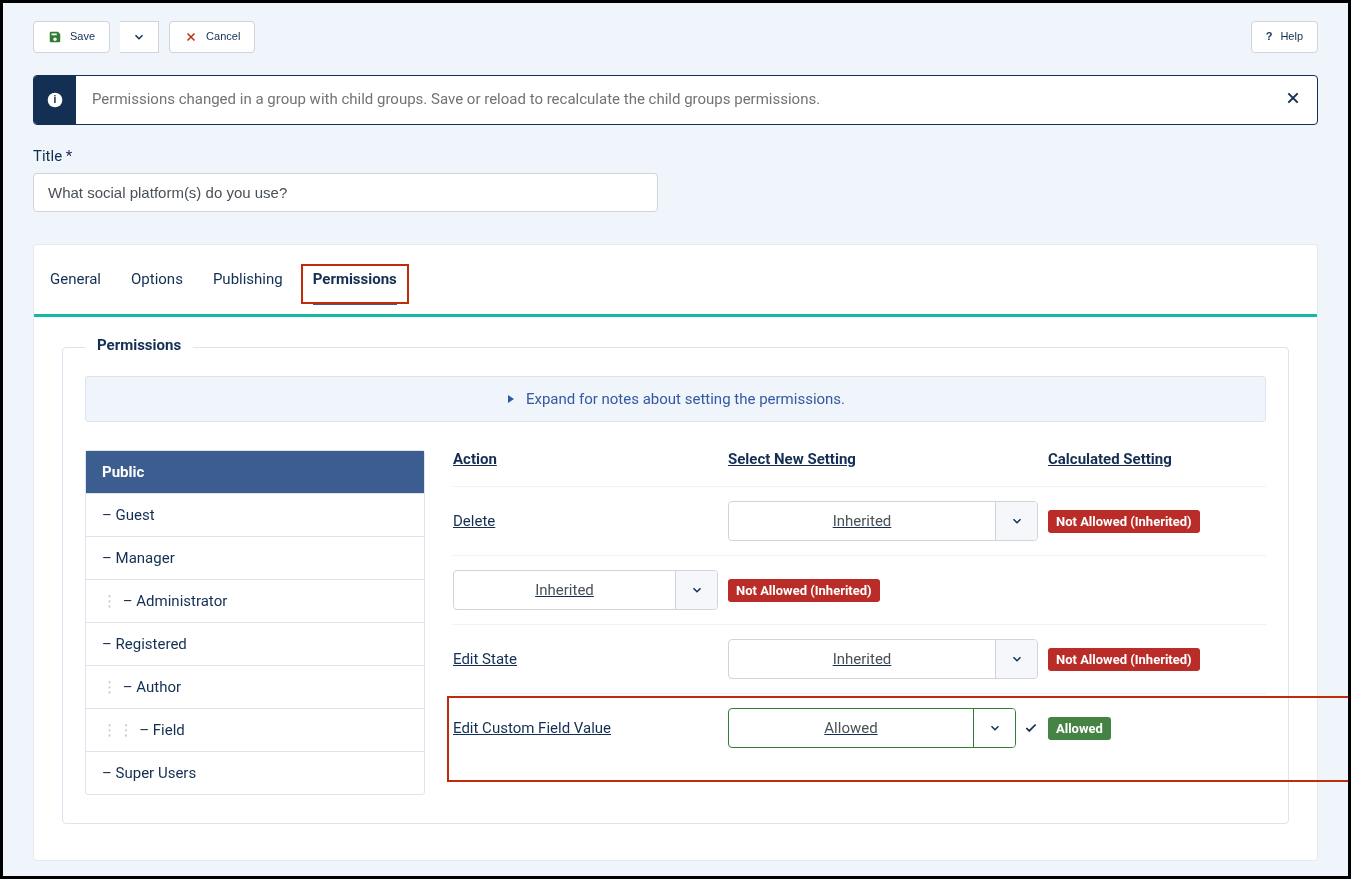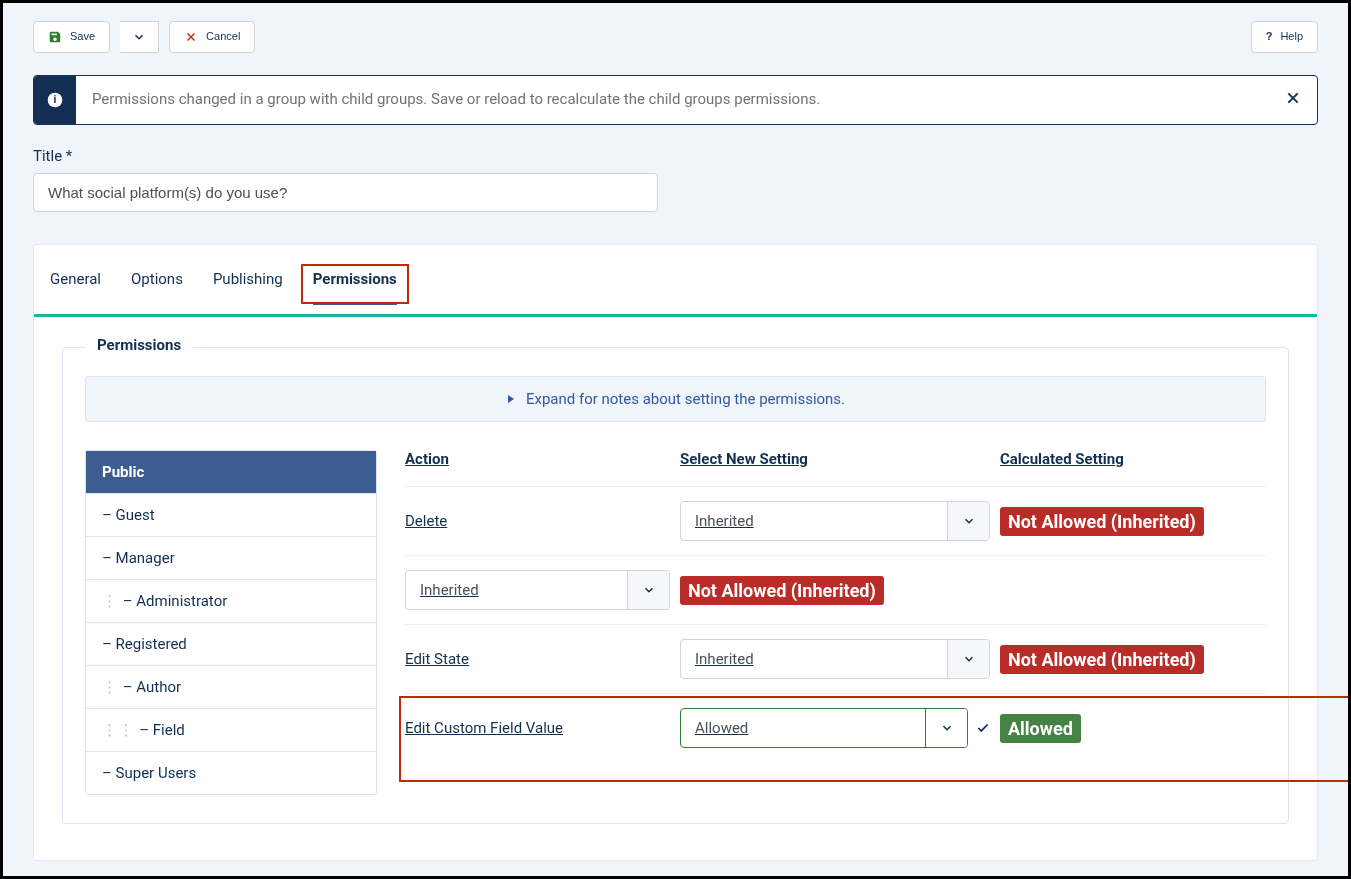--- a/index.html
+++ b/index.html
@@ -124,21 +124,21 @@
     border:1px solid #dde4ef;
     border-radius:3px;
     padding:13px 16px;
     color:#3259a5;
     cursor:pointer;
     margin-bottom:28px;
     justify-content:center;
   }
   .perm-layout { display:flex; gap:28px; align-items:flex-start; }
   .group-list {
-    width:292px;
+    width:340px;
     border:1px solid #dde4ef;
     border-radius:3px;
   }
   .group-item {
     padding:12px 16px;
     border-top:1px solid #dde4ef;
     color:#132f53;
     cursor:pointer;
     white-space:nowrap;
   }
@@ -167,40 +167,41 @@
   .select-wrap {
     display:flex; align-items:center; gap:8px;
   }
   .select {
     position:relative;
     flex:1;
     border:1px solid #ced4da;
     border-radius:4px;
     background:#fff;
     display:flex;
+    text-align:center;
   }
   .select-text {
     flex:1;
     padding:10px 14px;
     color:#495057;
   }
   .select-caret {
     width:42px;
     border-left:1px solid #ced4da;
     display:flex; align-items:center; justify-content:center;
     background:#f5f7fb;
     border-top-right-radius:3px; border-bottom-right-radius:3px;
   }
   .select.allowed { border-color:#2f7d32; }
   .select.allowed .select-caret { background:#fff; border-left-color:#2f7d32;}
   .badge {
     display:inline-block;
     padding:4px 8px;
     border-radius:3px;
-    font-size:18px;
+    font-size:13px;
     font-weight:700;
     color:#fff;
   }
   .badge-red   { background:#b92c28; }
   .badge-green { background:#448344; }
   .check-sm { width:14px; height:14px; }
   .row-highlight {
     position:relative;
   }
   .row-highlight-box {

